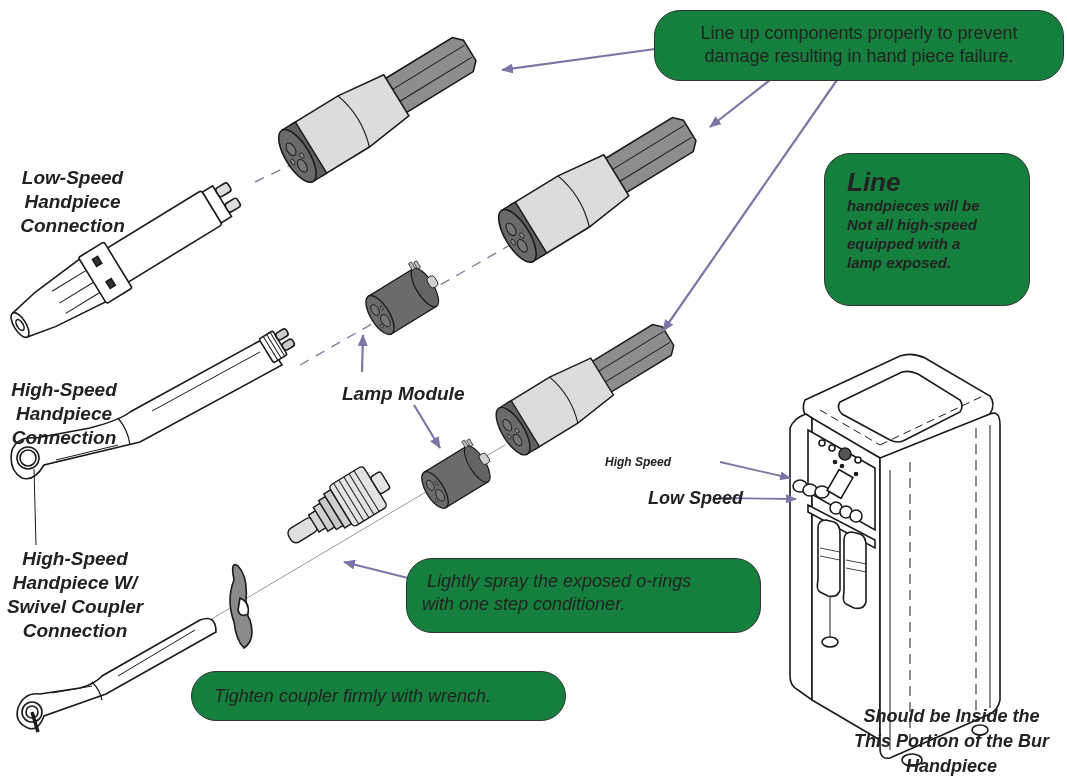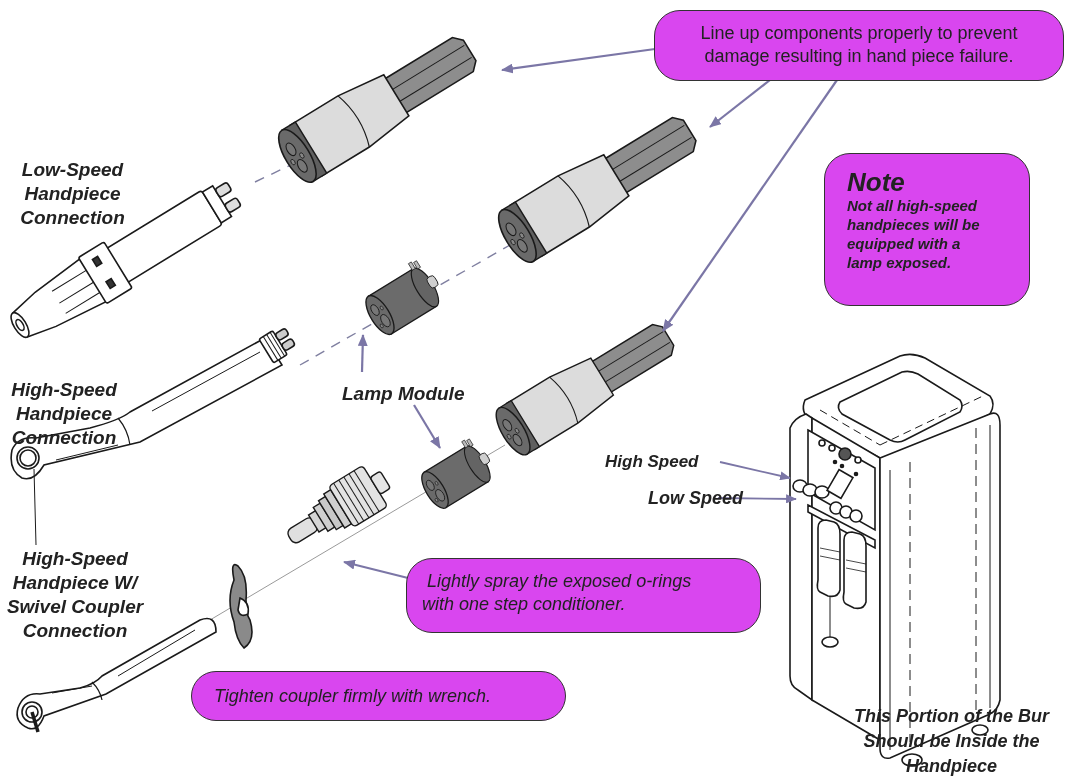--- a/index.html
+++ b/index.html
@@ -2,21 +2,21 @@
 <html><head>
 <meta charset="utf-8">
 <style>
   html, body { margin: 0; padding: 0; background: #ffffff; }
   body { width: 1067px; height: 783px; position: relative; overflow: hidden;
          font-family: "Liberation Sans", sans-serif; color: #1a1a1a; }
   #stage { position: absolute; left: 0; top: 0; width: 1067px; height: 783px; }
   .lbl { position: absolute; font-weight: bold; font-style: italic; font-size: 19px;
          line-height: 24px; text-align: center; color: #222; white-space: nowrap; }
   .lbl-left { text-align: center; }
-  .callout { position: absolute; border: 1.4px solid #333; border-radius: 26px; background: #d946ef;
+  .callout { position: absolute; border: 1.4px solid #333; border-radius: 26px; background: #15803d;
              font-size: 18px; line-height: 23px; color: #222; box-sizing: border-box; }
   .callout.italic { font-style: italic; }
   .note-title { font-weight: bold; font-style: italic; font-size: 26px; line-height: 28px; }
   .note-body { font-weight: bold; font-style: italic; font-size: 15px; line-height: 19px; }
   .line-div { display: block; }
 </style>
 </head>
 <body>
 
 <svg id="stage" viewBox="0 0 1067 783" xmlns="http://www.w3.org/2000/svg">
@@ -208,60 +208,60 @@
     <line x1="718" y1="498" x2="796" y2="499" stroke-width="1.8" marker-end="url(#arrowhead-sm)"></line>
   </g>
 </svg>
 
 <div class="callout" style="left:654px; top:10px; width:410px; height:71px; text-align:center; padding-top:11px;">
   <span class="line-div">Line up components properly to prevent</span>
   <span class="line-div">damage resulting in hand piece failure.</span>
 </div>
 
 <div class="callout" style="left:824px; top:153px; width:206px; height:153px; padding:14px 0 0 22px;">
-  <div class="note-title">Note</div>
+  <div class="note-title">Line</div>
   <div class="note-body">
+    <span class="line-div">handpieces will be</span>
     <span class="line-div">Not all high-speed</span>
-    <span class="line-div">handpieces will be</span>
     <span class="line-div">equipped with a</span>
     <span class="line-div">lamp exposed.</span>
   </div>
 </div>
 
 <div class="callout italic" style="left:406px; top:558px; width:355px; height:75px; padding:11px 2px 0 15px;">
   <span class="line-div" style="white-space:pre;"> Lightly spray the exposed o-rings</span>
   <span class="line-div">with one step conditioner.</span>
 </div>
 
 <div class="callout italic" style="left:191px; top:671px; width:375px; height:50px; padding:13px 0 0 22px;">
   <span class="line-div">Tighten coupler firmly with wrench.</span>
 </div>
 
-<div class="lbl" style="left:10px; top:158px; width:125px;">
+<div class="lbl" style="left:10px; top:166px; width:125px;">
   <span class="line-div">Low-Speed</span>
   <span class="line-div">Handpiece</span>
   <span class="line-div">Connection</span>
 </div>
 
 <div class="lbl" style="left:0px; top:378px; width:128px;">
   <span class="line-div">High-Speed</span>
   <span class="line-div">Handpiece</span>
   <span class="line-div">Connection</span>
 </div>
 
 <div class="lbl" style="left:0px; top:547px; width:150px;">
   <span class="line-div">High-Speed</span>
   <span class="line-div">Handpiece W/</span>
   <span class="line-div">Swivel Coupler</span>
   <span class="line-div">Connection</span>
 </div>
 
 <div class="lbl lbl-left" style="left:342px; top:382px;">Lamp Module</div>
 
-<div class="lbl lbl-left" style="left:605px; top:450px; font-size:17px;">High Speed</div>
+<div class="lbl lbl-left" style="left:605px; top:450px; font-size:12px;">High Speed</div>
 
 <div class="lbl lbl-left" style="left:608px; top:486px; font-size:18px;margin-left:40px;">Low Speed</div>
 
 <div class="lbl" style="left:836px; top:704px; width:231px; font-size:18px; line-height:25px;">
+  <span class="line-div">Should be Inside the</span>
   <span class="line-div">This Portion of the Bur</span>
-  <span class="line-div">Should be Inside the</span>
   <span class="line-div">Handpiece</span>
 </div>
 
 </body></html>

